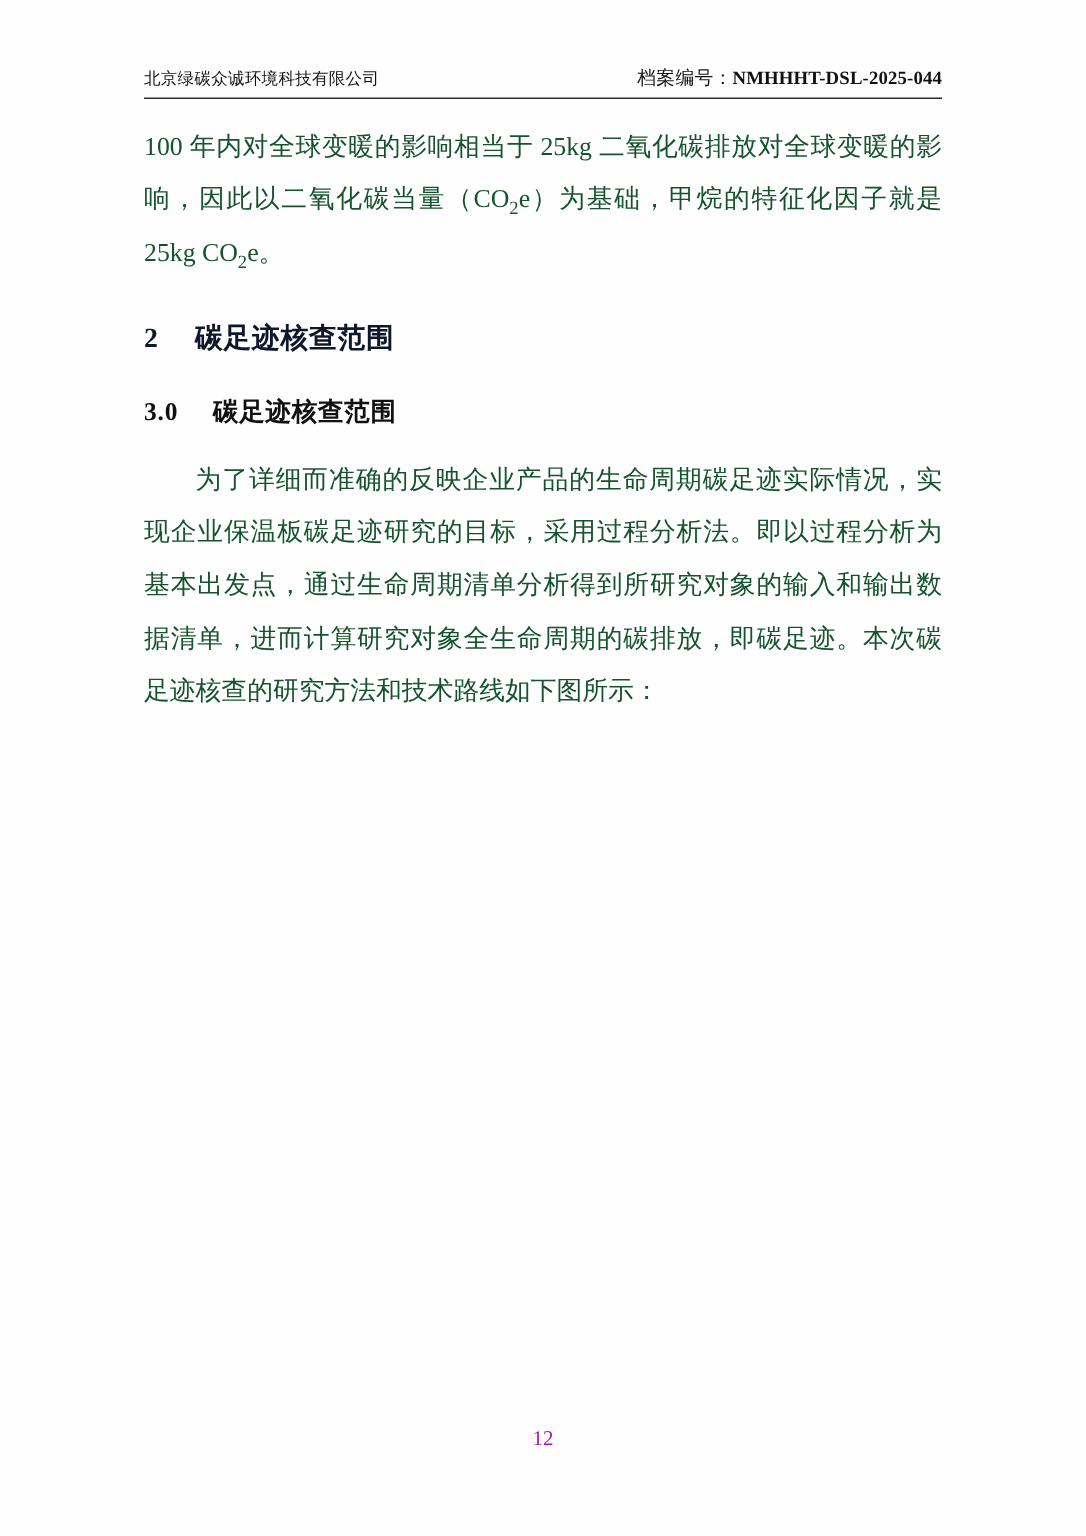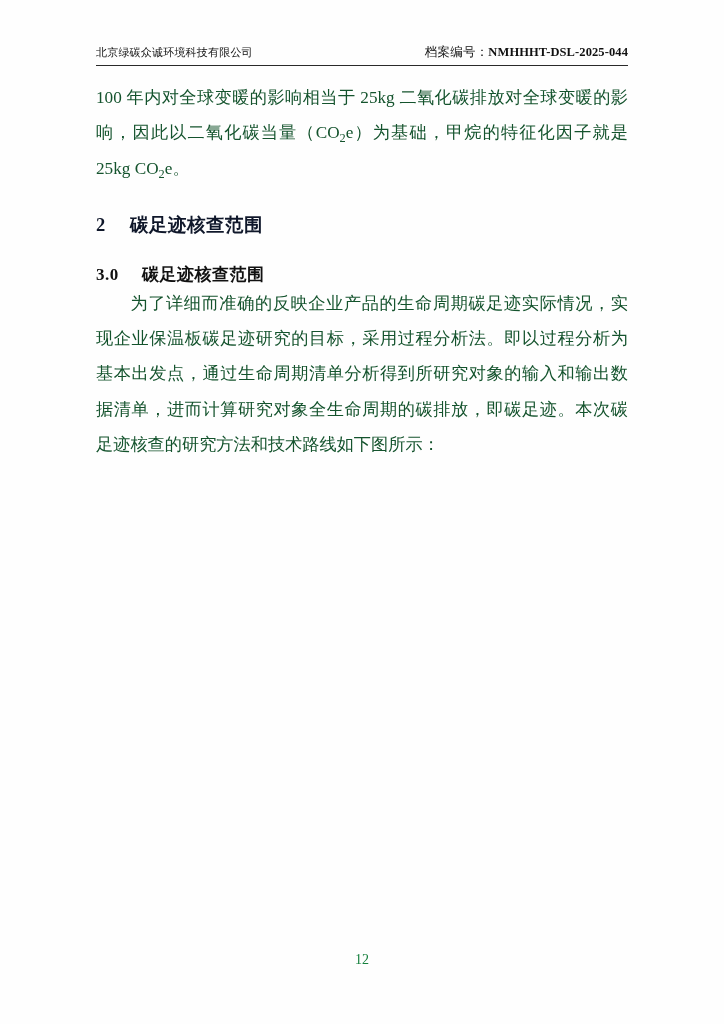--- a/index.html
+++ b/index.html
@@ -92,30 +92,32 @@
     font-weight: bold;
     margin: 26px 0 0 0;
     letter-spacing: 0.5px;
     color: #111;
   }
   h3.h-sub .num {
     display: inline-block;
     min-width: 46px;
   }
   .block-after-heading {
+    margin-top: 18px;
+    font-family: Liberation Mono, monospace;
   }
   
   .footer {
     position: absolute;
     left: 0;
     right: 0;
     bottom: 56px;
     text-align: center;
     font-size: 14px;
-    color: #15803d;
+    color: #a21caf;
   }
 </style>
 </head>
 <body>
 
 <div class="page">
 
   <div class="content">
 
     <div class="header">

